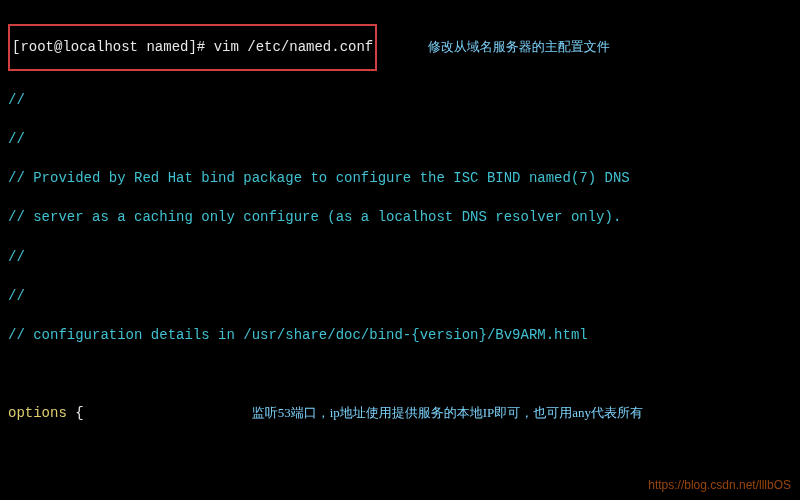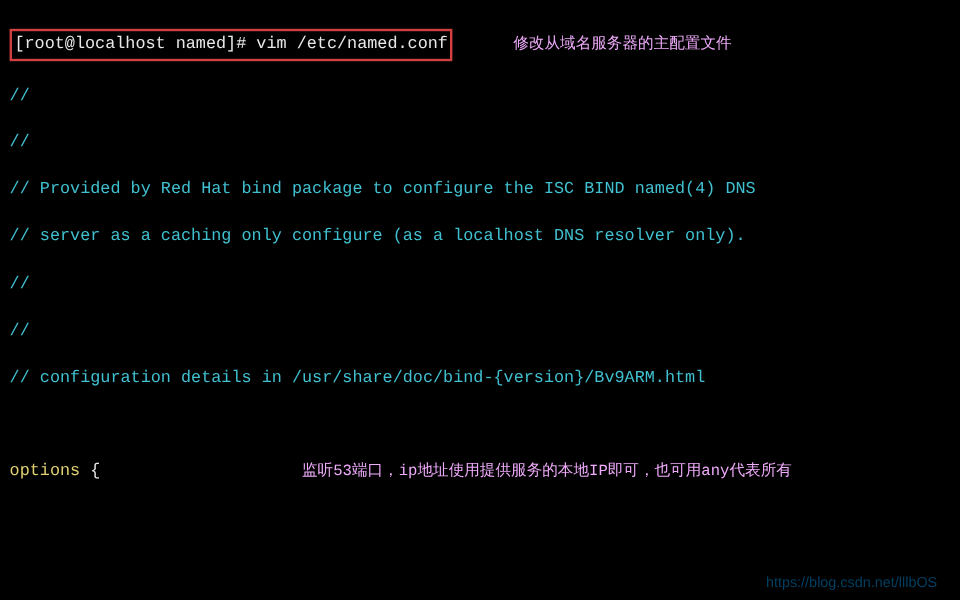--- a/index.html
+++ b/index.html
@@ -14,44 +14,44 @@
     overflow: hidden;
     position: relative;
   }
   .term {
     padding: 4px 8px;
     white-space: pre;
   }
   .white { color: #e8e8e8; }
   .cyan { color: #40c0d0; }
   .yellow { color: #e0d070; }
-  .red-ann { color: #f0abfc; font-family: Liberation Mono, monospace; font-size: 13px; white-space: nowrap; }
+  .red-ann { color: #7dd3fc; font-family: Liberation Serif, serif; font-size: 13px; white-space: nowrap; }
   .prompt-box {
     border: 2px solid #d04040;
     display: inline-block;
-    padding: 2px 2px;
+    padding: 12px 2px;
   }
   .watermark {
     position: absolute;
-    right: 19px;
+    right: 9px;
     bottom: 6px;
-    color: #0369a1;
+    color: #f97316;
     font-size: 12px;
     opacity: 0.6;
     font-family: sans-serif;
   }
 </style>
 </head>
 <body>
 
 <div class="term">
 <div><span class="prompt-box"><span class="white">[root@localhost named]#</span><span class="white"> </span><span class="white">vim /etc/named.conf</span></span><span>      </span><span class="red-ann">修改从域名服务器的主配置文件</span></div>
 <div class="cyan">//</div>
 <div class="cyan">//</div>
-<div class="cyan">// Provided by Red Hat bind package to configure the ISC BIND named(4) DNS</div>
+<div class="cyan">// Provided by Red Hat bind package to configure the ISC BIND named(7) DNS</div>
 <div class="cyan">// server as a caching only configure (as a localhost DNS resolver only).</div>
 <div class="cyan">//</div>
 <div class="cyan">//</div>
 <div class="cyan">// configuration details in /usr/share/doc/bind-{version}/Bv9ARM.html</div>
 <div> </div>
 <div><span class="yellow">options </span><span class="white">{</span><span>                    </span><span class="red-ann">监听53端口，ip地址使用提供服务的本地IP即可，也可用any代表所有</span></div>
 
 
 
 

